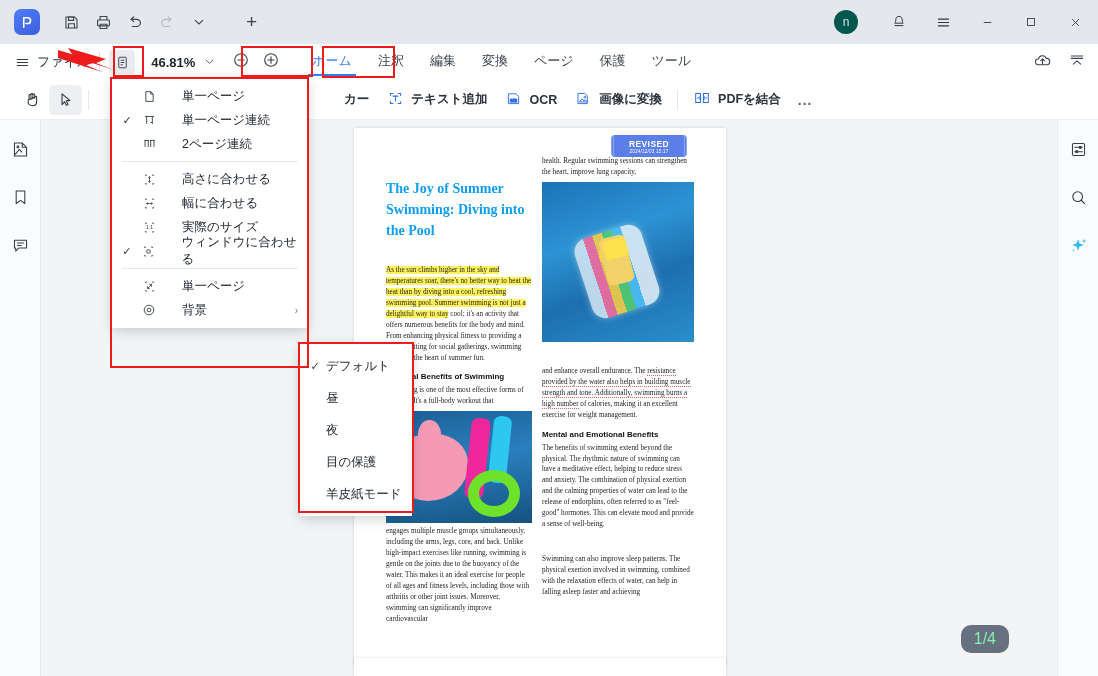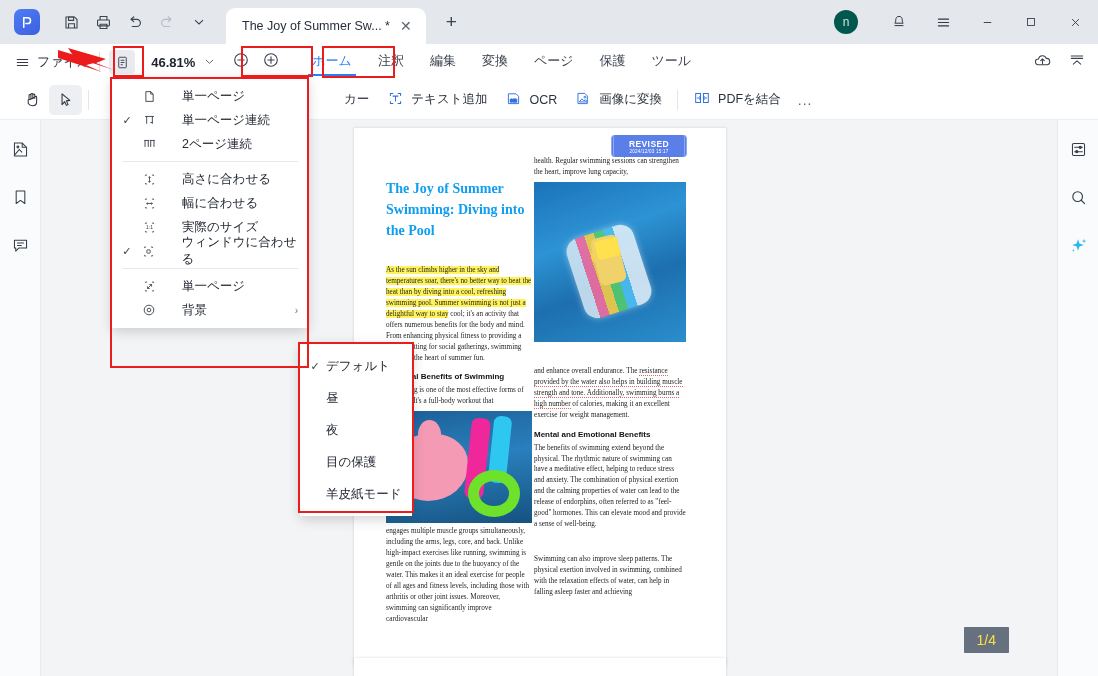--- a/index.html
+++ b/index.html
@@ -69,21 +69,21 @@
   .rtab.active { color:#2b7ff5; }
   .rtab.active::after {
     content:""; position:absolute; left:-4px; right:-4px; bottom:-3px;
     height:2px; background:#2b7ff5;
   }
   .ribbon-right { margin-left:auto; display:flex; align-items:center; gap:16px; padding-right:12px; color:#3a4250; }
 
   
   .cmdbar {
     position:absolute; top:80px; left:0; width:1098px; height:40px;
-    background:#ffffff; display:flex; align-items:center; border-bottom:1px solid #eceef1;
+    background:#ffffff; display:flex; align-items:center; border-bottom:1px solid #eceef1;font-weight:bold;
   }
   .cmd {
     display:flex; align-items:center; gap:7px; padding:0 9px; height:30px;
     font-size:12.5px; color:#2c333d; white-space:nowrap;
   }
   .cmd.iconly { padding:0 7px; }
   .cmd.sel { background:#edeff3; border-radius:5px; }
   .cmd-sep { width:1px; height:20px; background:#e2e5ea; margin:0 6px; }
   .ellipsis { color:#596070; font-size:14px; padding:0 8px; letter-spacing:1px; }
 
@@ -118,21 +118,21 @@
   .revised {
     position:absolute; left:257px; top:7px; width:76px; height:22px;
     background:#5a7fe8; border-radius:4px; color:#fff;
     display:flex; flex-direction:column; align-items:center; justify-content:center;
     border-left:3px double #8fa7ef; border-right:3px double #8fa7ef;
   }
   .revised-t { font-size:8.5px; letter-spacing:.4px; font-weight:bold; }
   .revised-d { font-size:4.6px; letter-spacing:.2px; }
 
   .col-l { position:absolute; left:32px; top:50px; width:146px; }
-  .col-r { position:absolute; left:180px; top:28px; width:152px; }
+  .col-r { position:absolute; left:188px; top:28px; width:152px; }
 
   .doc-h1 {
     font-family:"Liberation Serif", serif; font-weight:bold;
     font-size:14px; line-height:1.5; color:#0f9ef0;
   }
   .hl { background:#fff35c; }
   .doc-p {
     font-family:"Liberation Serif", serif; font-size:7.2px; line-height:1.52;
     color:#1d1d1d; text-align:left; margin-top:24px;
   }
@@ -181,22 +181,22 @@
   .pf-blue {
     position:absolute; left:72%; top:4%; width:12%; height:60%;
     background:#2ec7f0; border-radius:7px; transform:rotate(6deg);
   }
   .pf-ring {
     position:absolute; left:56%; top:52%; width:36%; height:42%;
     border-radius:50%; border:11px solid #6ee22a;
   }
   .pagebadge {
     position:absolute; right:48px; bottom:23px;
-    background:#66707e; color:#fde047; font-size:14px;
-    padding:5px 13px; border-radius:1px;
+    background:#66707e; color:#86efac; font-size:16px;
+    padding:5px 13px; border-radius:10px;
   }
 
   
   .menu {
     position:absolute; left:112px; top:78px; width:196px;
     background:#ffffff; box-shadow:0 3px 12px rgba(0,0,0,.18);
     padding:6px 0; z-index:40;
   }
   .mi {
     height:24px; display:flex; align-items:center; font-size:12.5px; color:#242a33;
@@ -259,24 +259,20 @@
         </svg>
       </div>
       <div class="tb-btn">
         <svg width="10" height="10" viewBox="0 0 10 10">
             <path d="M1 3.2 5 7l4-3.8" stroke="currentColor" stroke-width="1.1" fill="none"></path>
           </svg>
       </div>
     </div>
 
     <div class="tabstrip">
-      <div class="doctab">
-        <span class="doctab-title">The Joy of Summer Sw... *</span>
-        <span class="doctab-close">✕</span>
-      </div>
       <div class="newtab">+</div>
     </div>
 
     <div class="tb-right">
       <div class="avatar">n</div>
       <div class="win-btn">
         <svg width="16" height="16" viewBox="0 0 20 20" fill="none" stroke="currentColor" stroke-width="1.25">
           <path d="M10 3c-2.6 0-4 1.8-4 4.2 0 3-1.2 4.3-1.2 4.3h10.4S14 10.2 14 7.2C14 4.8 12.6 3 10 3z"></path>
             <path d="M5 14.5h10" stroke-linecap="round"></path>
         </svg>

